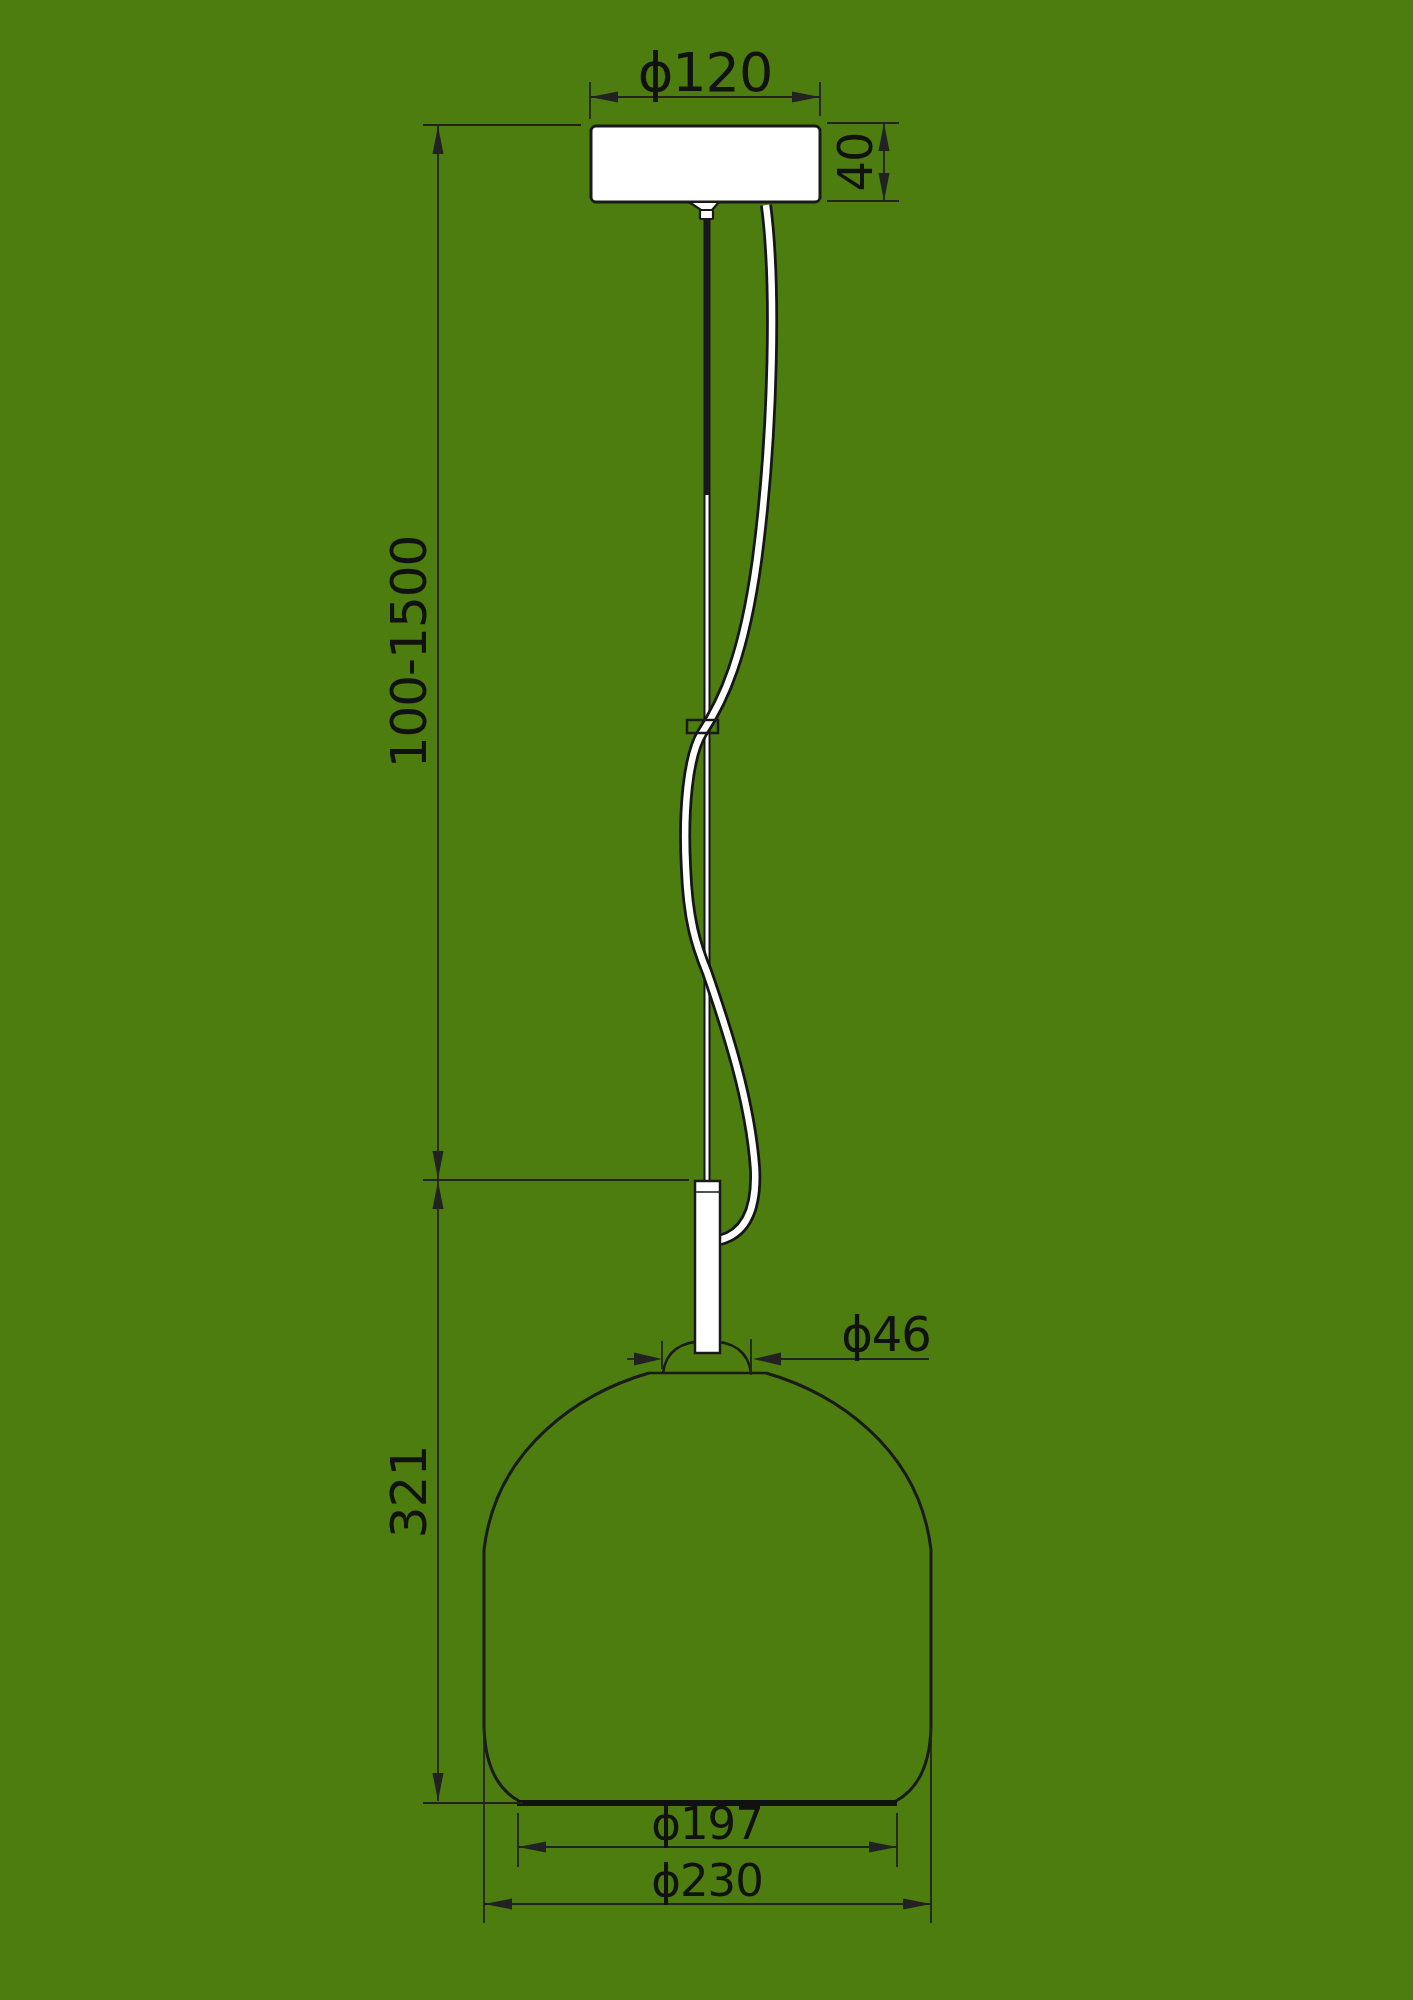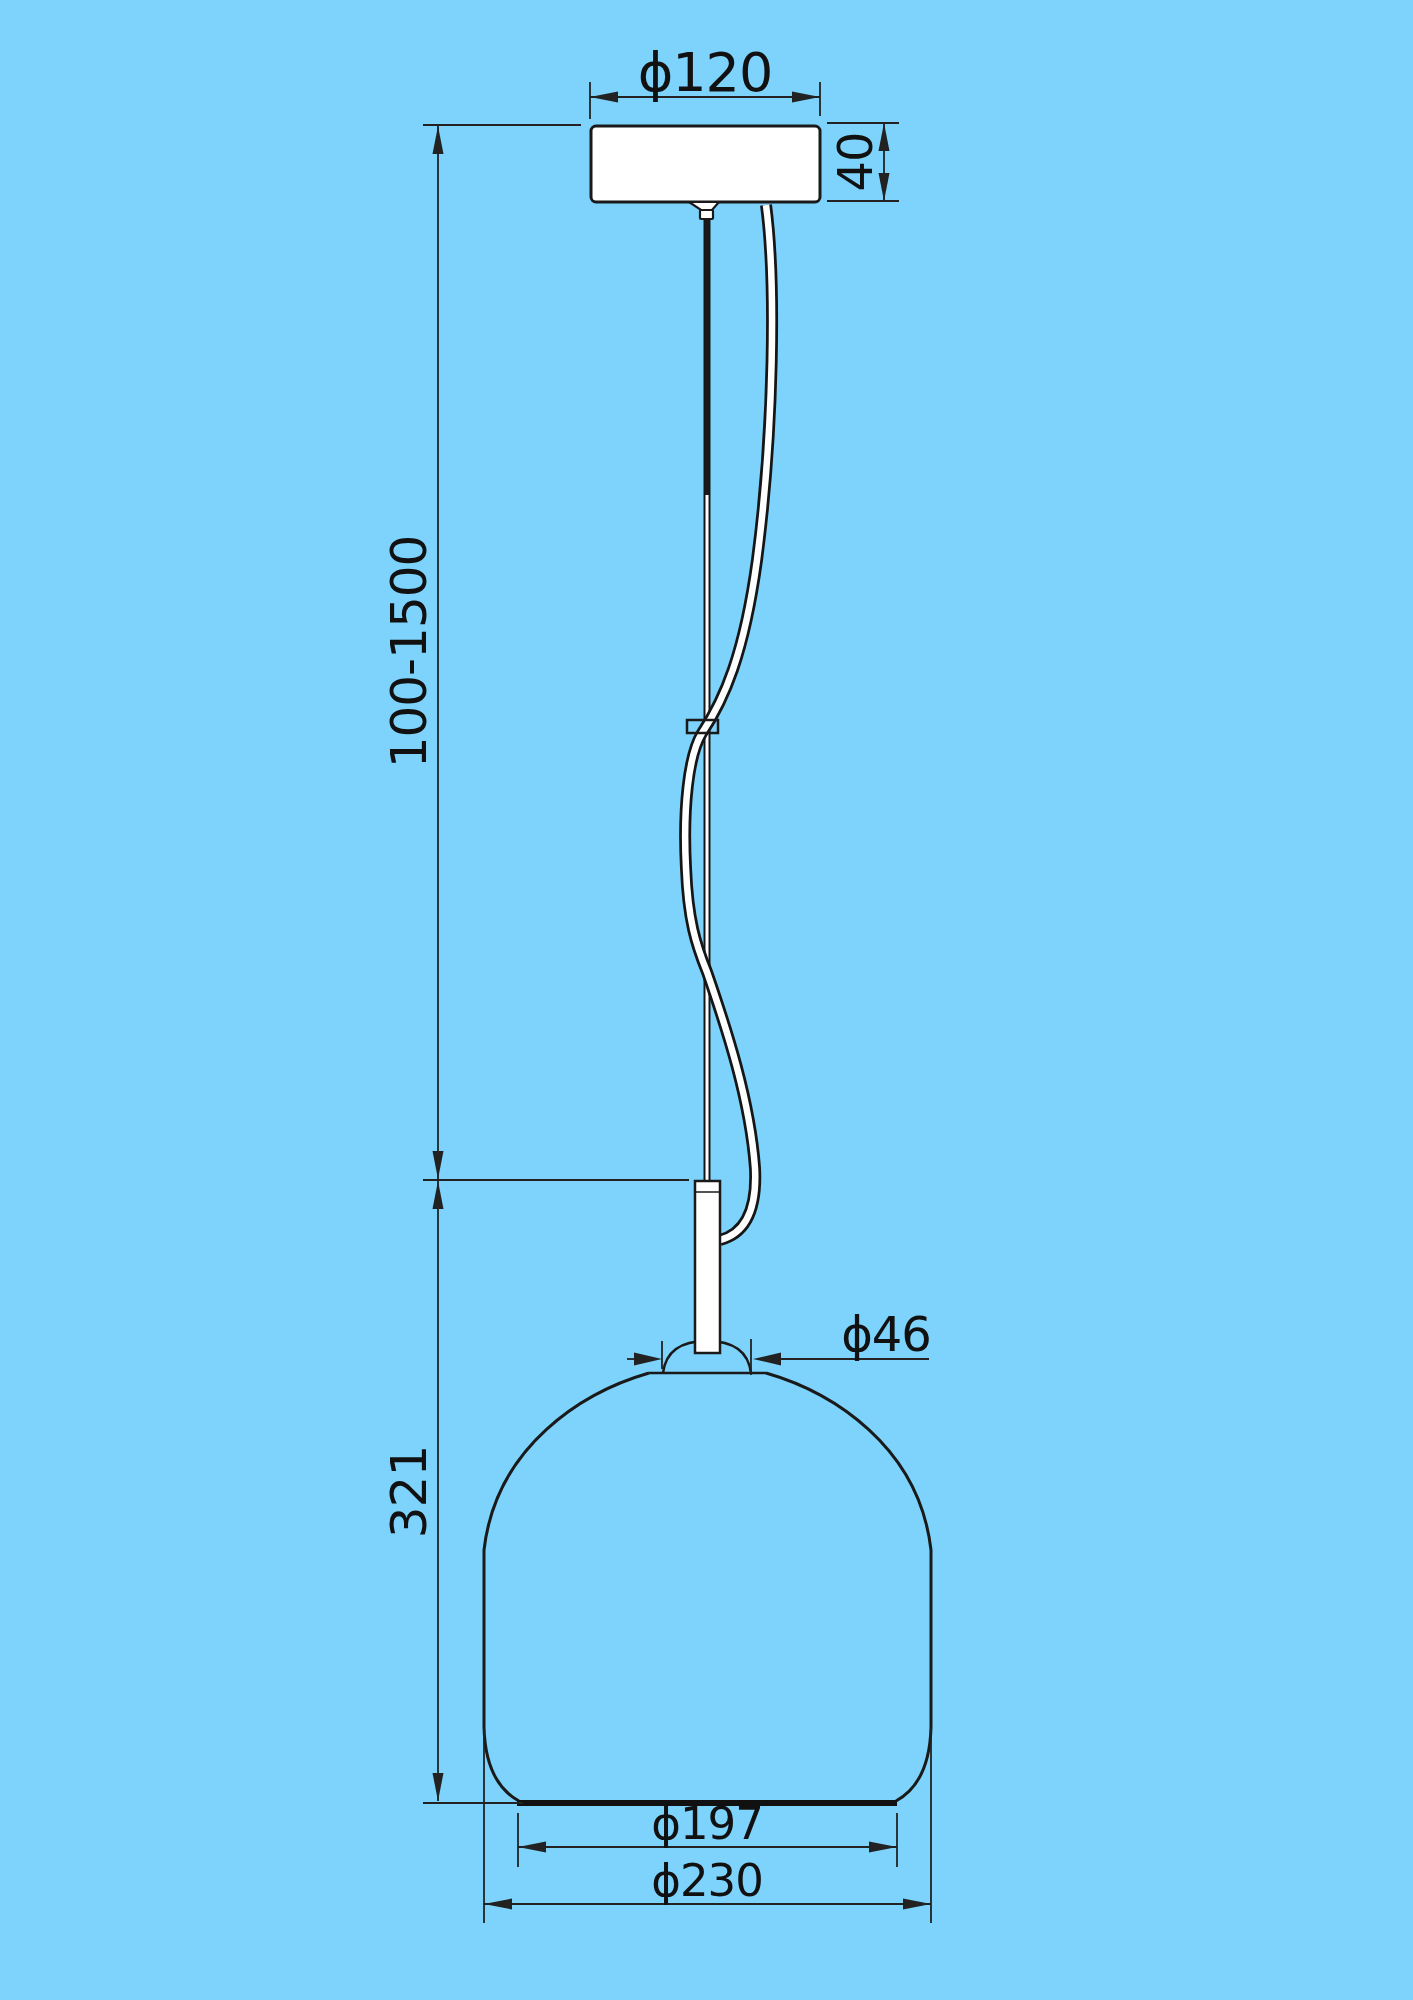--- a/index.html
+++ b/index.html
@@ -1,16 +1,16 @@
 <!DOCTYPE html>
 <html><head>
 <meta charset="utf-8">
 <style>
   html,body{margin:0;padding:0;background:#ffffff;}
-  #canvas{position:relative;width:1413px;height:2000px;background:#7dd3fc;overflow:hidden;}
+  #canvas{position:relative;width:1413px;height:2000px;background:#4d7c0f;overflow:hidden;}
   svg{position:absolute;left:0;top:0;}
   text{font-family:"DejaVu Sans","Liberation Sans",sans-serif;fill:#111;letter-spacing:-1px;}
   .dim-txt-lg{font-size:54px;}
   .dim-txt-md{font-size:50px;}
   .dim-txt-sm{font-size:45px;}
   .dim-txt-46{font-size:48px;}
 </style>
 </head>
 <body>
 

